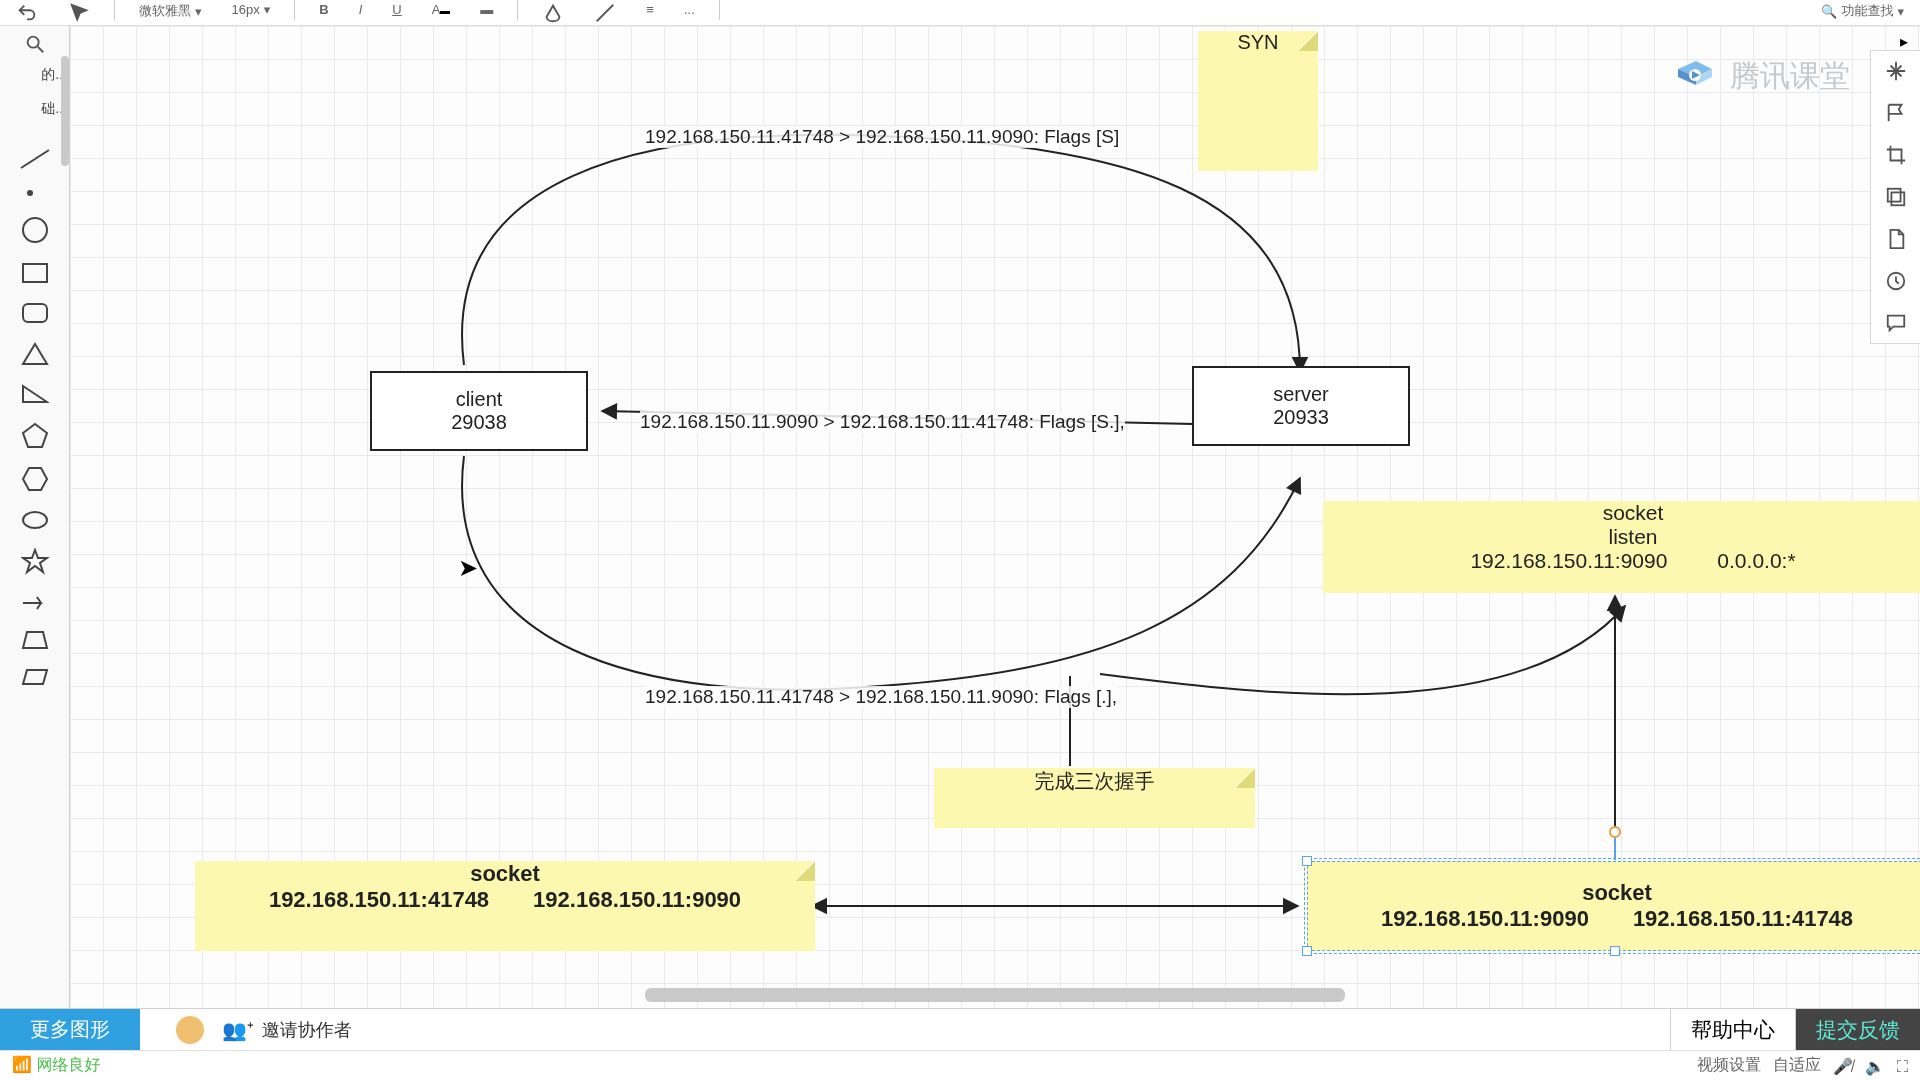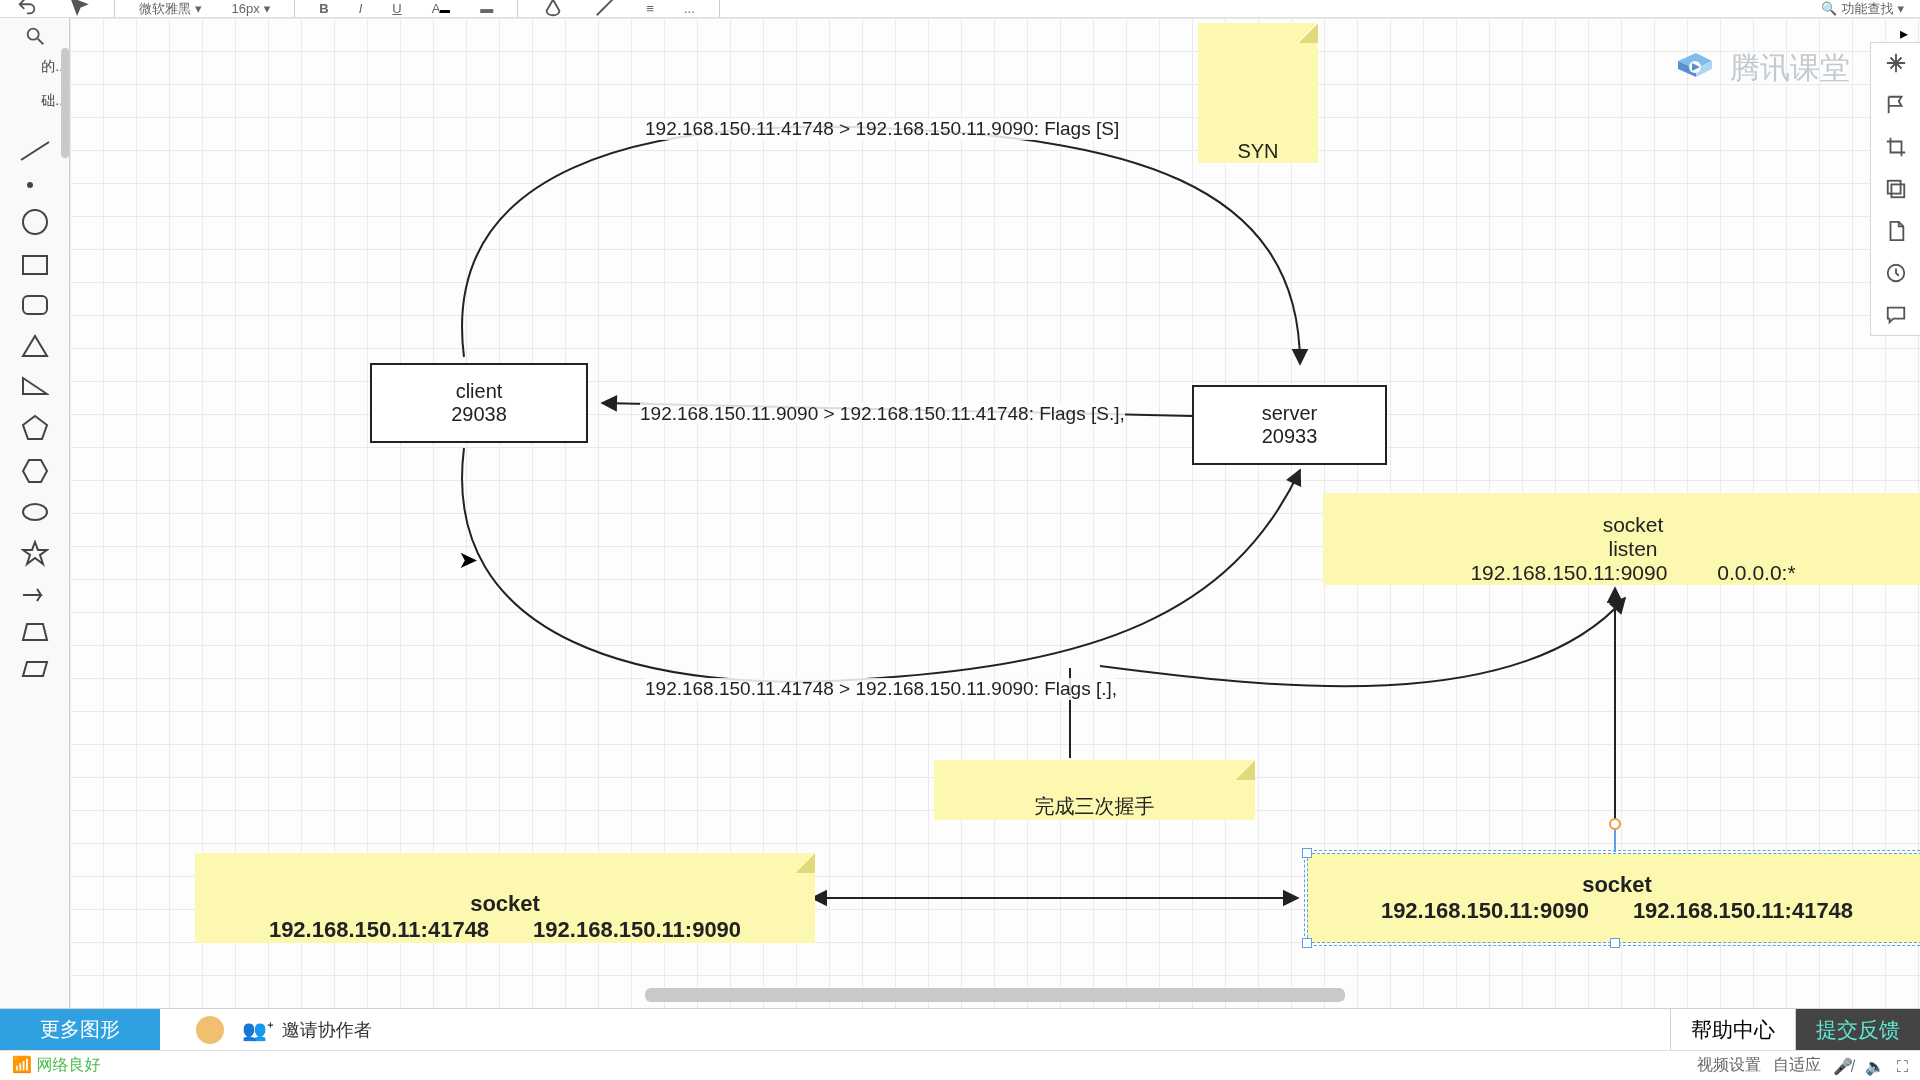--- a/index.html
+++ b/index.html
@@ -1,43 +1,43 @@
 <!DOCTYPE html>
 <html><head>
 <meta charset="utf-8">
 <style>
 *{box-sizing:border-box;margin:0;padding:0}
 html,body{width:1920px;height:1080px;overflow:hidden;font-family:"Microsoft YaHei",Arial,sans-serif;background:#fff}
 .app{width:100%;height:100%;display:flex;flex-direction:column}
-.toolbar{height:18px;background:#fff;border-bottom:1px solid #ddd;display:flex;align-items:center;gap:18px;padding:0 10px;font-size:13px;color:#666;overflow:hidden}
+.toolbar{height:26px;background:#fff;border-bottom:1px solid #ddd;display:flex;align-items:flex-start;gap:18px;padding:0 10px;font-size:13px;color:#666;overflow:hidden}
 .toolbar .sep{width:1px;height:20px;background:#ccc}
 .toolbar .tb{padding:2px 6px;cursor:pointer}
 .toolbar .drop{display:flex;align-items:center;gap:4px}
 .workarea{flex:1;display:flex;position:relative;overflow:hidden}
 .lpanel{width:70px;background:#f9f9f9;border-right:1px solid #d0d0d0;display:flex;flex-direction:column;align-items:center;padding-top:6px;gap:4px;position:relative}
 .lpanel .srch{width:24px;height:24px;display:flex;align-items:center;justify-content:center}
 .lpanel .catlabel{font-size:14px;color:#444;padding:6px 2px;white-space:nowrap;overflow:hidden;text-align:right;width:100%}
 .shapes{display:flex;flex-direction:column;gap:18px;margin-top:20px;align-items:center}
 .shapes svg{display:block}
 .scrollbead{position:absolute;right:0;top:30px;width:8px;height:110px;background:#c9c9c9;border-radius:4px}
 .canvas{flex:1;position:relative;background-image:linear-gradient(#eaeaea 1px,transparent 1px),linear-gradient(90deg,#eaeaea 1px,transparent 1px);background-size:33px 33px;background-color:#fdfdfd}
 .rruler{position:absolute;top:6px;right:2px;width:18px;height:18px}
 .rtools{position:absolute;right:-2px;top:24px;width:52px;background:#fff;border:1px solid #d6d6d6;display:flex;flex-direction:column;align-items:center;padding:8px 0;gap:18px}
 .rtools .ic{width:24px;height:24px;display:flex;align-items:center;justify-content:center;cursor:pointer;color:#555}
 .box{position:absolute;background:#fff;border:2px solid #222;display:flex;flex-direction:column;align-items:center;justify-content:center;font-size:20px;color:#222}
-.note{position:absolute;background:#fcf8b0;display:flex;flex-direction:column;align-items:center;justify-content:flex-end;font-size:20px;color:#222}
+.note{position:absolute;background:#fcf8b0;display:flex;flex-direction:column;align-items:center;justify-content:flex-start;font-size:20px;color:#222}
 .note .fold{position:absolute;top:0;right:0;width:20px;height:20px;background:linear-gradient(135deg,#fcf8b0 0 50%,#fff 50% 52%,#e0da7a 52% 100%)}
 .selnote{position:absolute;background:#fcf8b0;display:flex;flex-direction:column;align-items:center;justify-content:center;font-size:22px;font-weight:600;color:#222;border:1px dashed #5ba1e6;outline:1px dashed #5ba1e6;outline-offset:2px}
 .selhandle{position:absolute;width:10px;height:10px;background:#fff;border:1px solid #5ba1e6}
 .selcircle{position:absolute;width:12px;height:12px;border:2px solid #e89b3b;border-radius:50%;background:#fff}
 .edgelabel{position:absolute;font-size:19px;color:#222;background:rgba(253,253,253,.85);white-space:nowrap}
 .arrowsvg{position:absolute;left:0;top:0;pointer-events:none;overflow:visible}
 .hscroll{position:absolute;bottom:6px;left:50%;transform:translateX(-50%);width:700px;height:14px;background:#c9c9c9;border-radius:6px}
 .morebar{height:42px;background:#fff;border-top:1px solid #d0d0d0;display:flex;align-items:center;padding:0 0 0 0;gap:18px}
-.morebtn{height:42px;background:#2fa0e0;color:#fff;font-size:20px;display:flex;align-items:center;justify-content:center;padding:0 40px;cursor:pointer}
+.morebtn{height:42px;background:#2fa0e0;color:#fff;font-size:20px;display:flex;align-items:center;justify-content:center;padding:0 30px;cursor:pointer}
 .avatar{width:28px;height:28px;border-radius:50%;background:#f0c070;margin-left:18px}
 .invite{display:flex;align-items:center;gap:8px;font-size:18px;color:#333;cursor:pointer}
 .invite .icn{font-size:20px}
 .rbtns{margin-left:auto;display:flex;height:100%}
 .rbtns .b{display:flex;align-items:center;padding:0 20px;font-size:21px;border-left:1px solid #d0d0d0;cursor:pointer}
 .rbtns .b.dark{background:#444;color:#5eead4}
 .statusbar{height:30px;background:#fff;border-top:1px solid #e0e0e0;display:flex;align-items:center;padding:0 12px;font-size:16px;color:#666}
 .statusbar .net{color:#4bbd4b}
 .statusbar .rs{margin-left:auto;display:flex;gap:12px;align-items:flex-end}
 .watermark{position:absolute;top:30px;right:70px;display:flex;align-items:flex-end;gap:10px;font-size:30px;color:#b8c1c8;opacity:.85;pointer-events:none}
@@ -183,21 +183,21 @@
         <path d="M 742 880 L 1228 880" fill="none" stroke="#222" stroke-width="2" marker-end="url(#ah)" marker-start="url(#ah2)"></path>
 
         <path d="M 1545 570 L 1545 810" fill="none" stroke="#222" stroke-width="2" marker-start="url(#ah2)"></path>
       </svg>
 
       <div class="box" style="left:300px;top:345px;width:218px;height:80px">
         <div>client</div>
         <div>29038</div>
       </div>
 
-      <div class="box" style="left:1122px;top:367px;width:195px;height:80px">
+      <div class="box" style="left:1122px;top:340px;width:218px;height:80px">
         <div>server</div>
         <div>20933</div>
       </div>
 
       <div class="note" style="left:1128px;top:5px;width:120px;height:140px">
         <div class="fold"></div>
         <div>SYN</div>
       </div>
 
       <div class="note" style="left:1253px;top:475px;width:620px;height:92px;font-size:21px">

